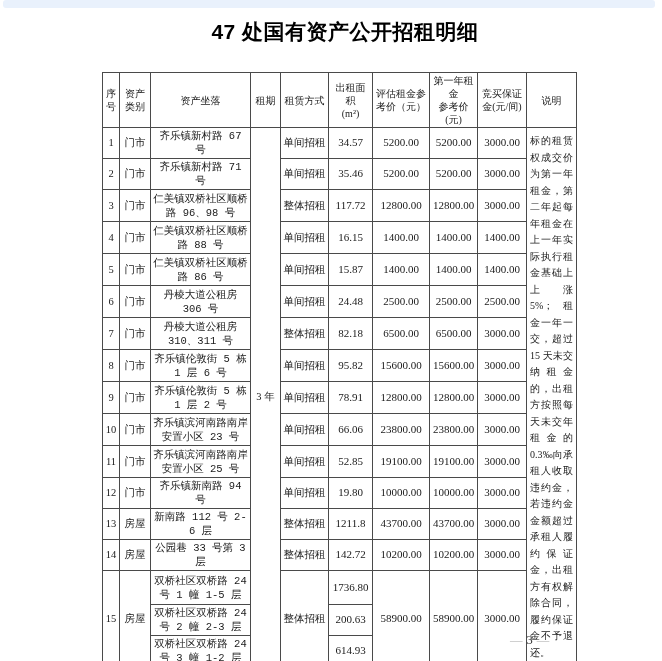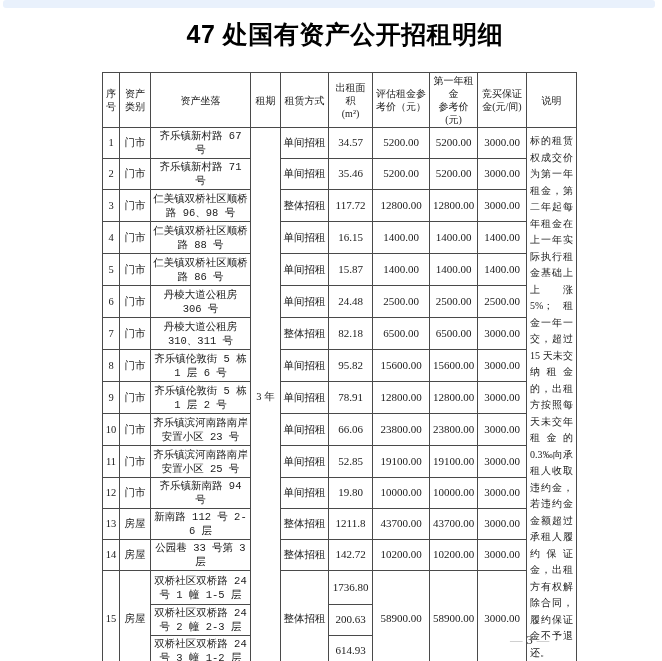--- a/index.html
+++ b/index.html
@@ -13,21 +13,21 @@
   }
   .top-bar {
     position:absolute; top:0; left:3px; width:652px; height:8px;
     background:#e9f1fc; border-radius:3px;
   }
   .title {
     position:absolute; top:18px; left:0; width:662px;
     padding-left:28px;
     text-align:center;
     font-family:"Liberation Sans","DejaVu Sans",sans-serif;
-    font-weight:bold; font-size:25px; color:#000;
+    font-weight:bold; font-size:21px; color:#000;
     letter-spacing:0.5px;
   }
   table.asset-table {
     position:absolute; left:102px; top:72px;
     border-collapse:collapse; table-layout:fixed;
     width:474px;
     font-size:10.5px;
   }
   .asset-table th, .asset-table td {
     border:1px solid #4a4a4a;

